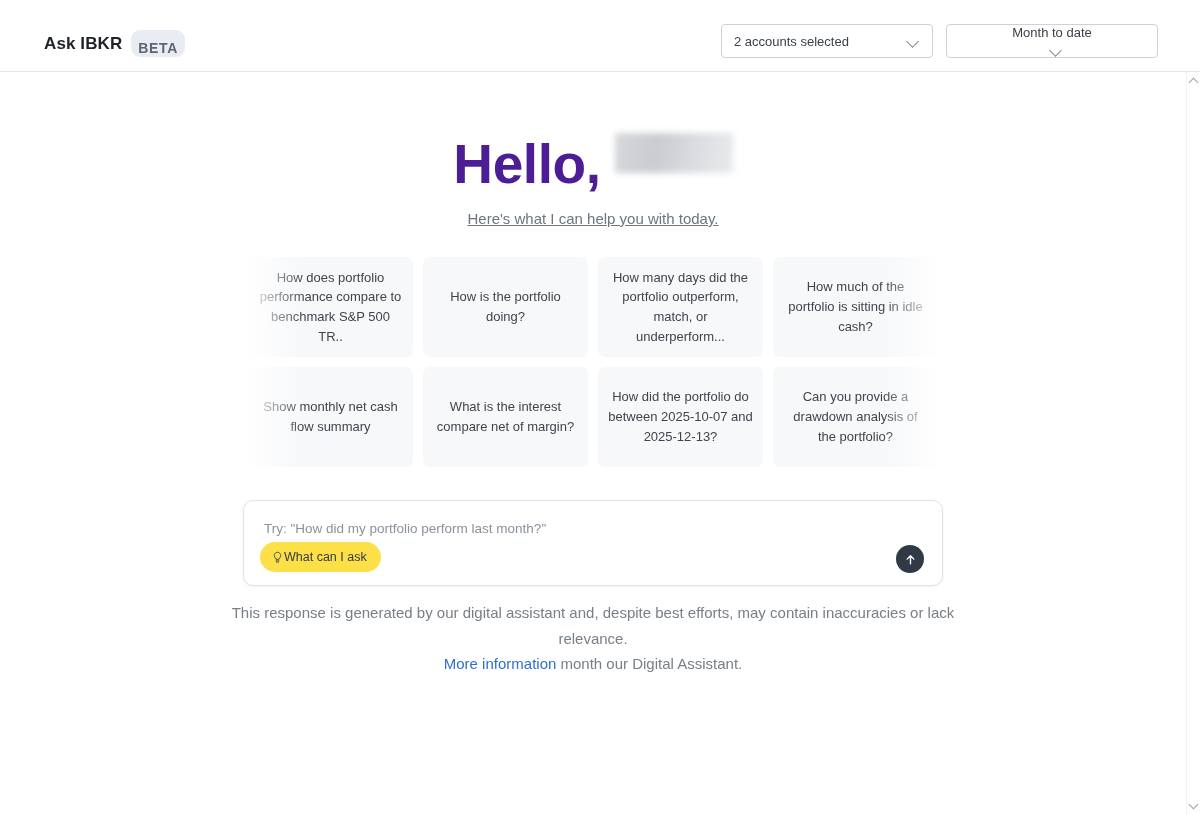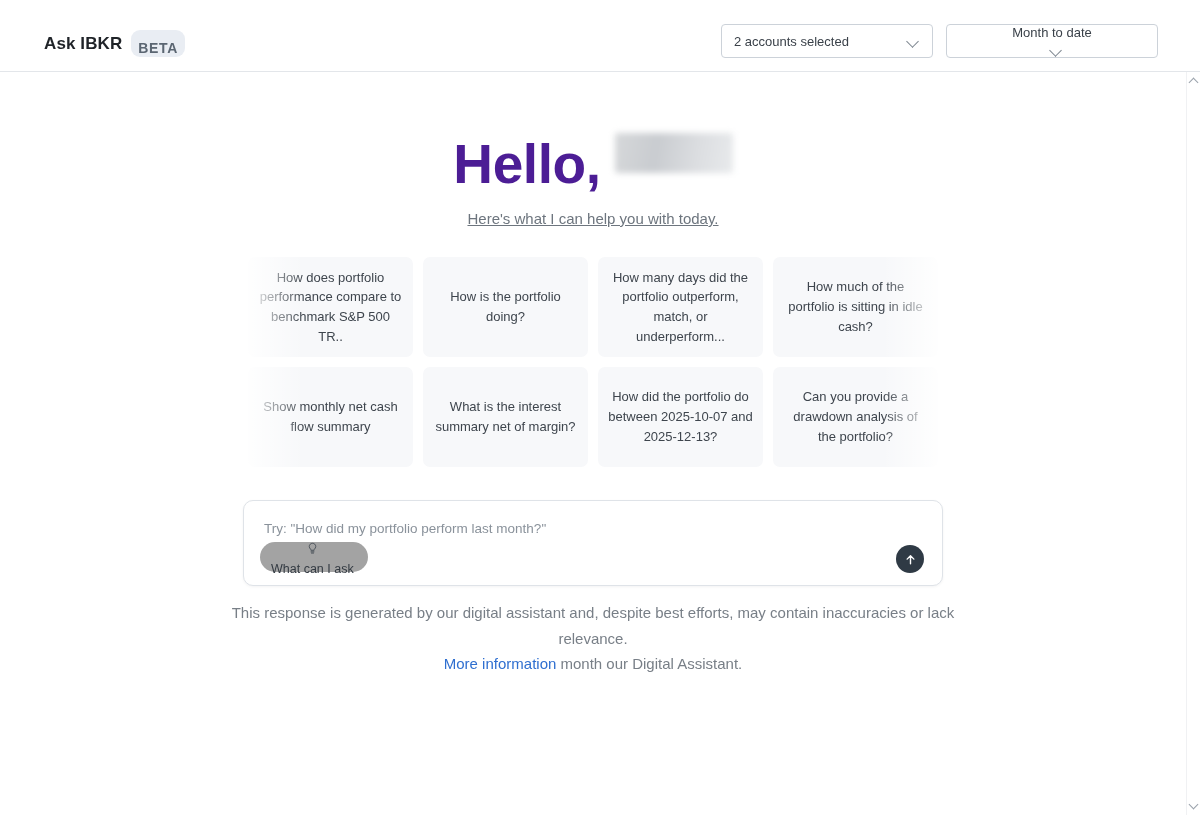--- a/index.html
+++ b/index.html
@@ -206,29 +206,28 @@
   .composer-placeholder {
     font-size: 13.5px;
     color: #8a929b;
   }
   .chip {
     position: absolute;
     left: 16px;
     bottom: 13px;
     display: inline-flex;
     align-items: center;
-    gap: 7px;
+    gap: 0;
     height: 30px;
     padding: 0 14px 0 11px;
     border-radius: 16px;
-    background: #a3a3a3;
+    background: #fde047;
     font-size: 12.5px;
     color: #333a42;
     cursor: pointer;
-    flex-direction: column;
   }
   .bulb {
     width: 13px; height: 13px;
     position: relative;
     display: inline-block;
   }
   .send-btn {
     position: absolute;
     right: 18px;
     bottom: 12px;
@@ -286,21 +285,21 @@
   </div>
 
   <div class="subtitle">Here's what I can help you with today.</div>
 
   <div class="cards">
     <div class="card">How does portfolio performance compare to benchmark S&amp;P 500 TR..</div>
     <div class="card">How is the portfolio doing?</div>
     <div class="card">How many days did the portfolio outperform, match, or underperform...</div>
     <div class="card">How much of the portfolio is sitting in idle cash?</div>
     <div class="card">Show monthly net cash flow summary</div>
-    <div class="card">What is the interest summary net of margin?</div>
+    <div class="card">What is the interest compare net of margin?</div>
     <div class="card">How did the portfolio do between 2025-10-07 and 2025-12-13?</div>
     <div class="card">Can you provide a drawdown analysis of the portfolio?</div>
   </div>
 
   <div class="composer">
     <div class="composer-placeholder">Try: "How did my portfolio perform last month?"</div>
 
     <div class="chip">
       <span class="bulb">
         <svg width="13" height="13" viewBox="0 0 16 16">

